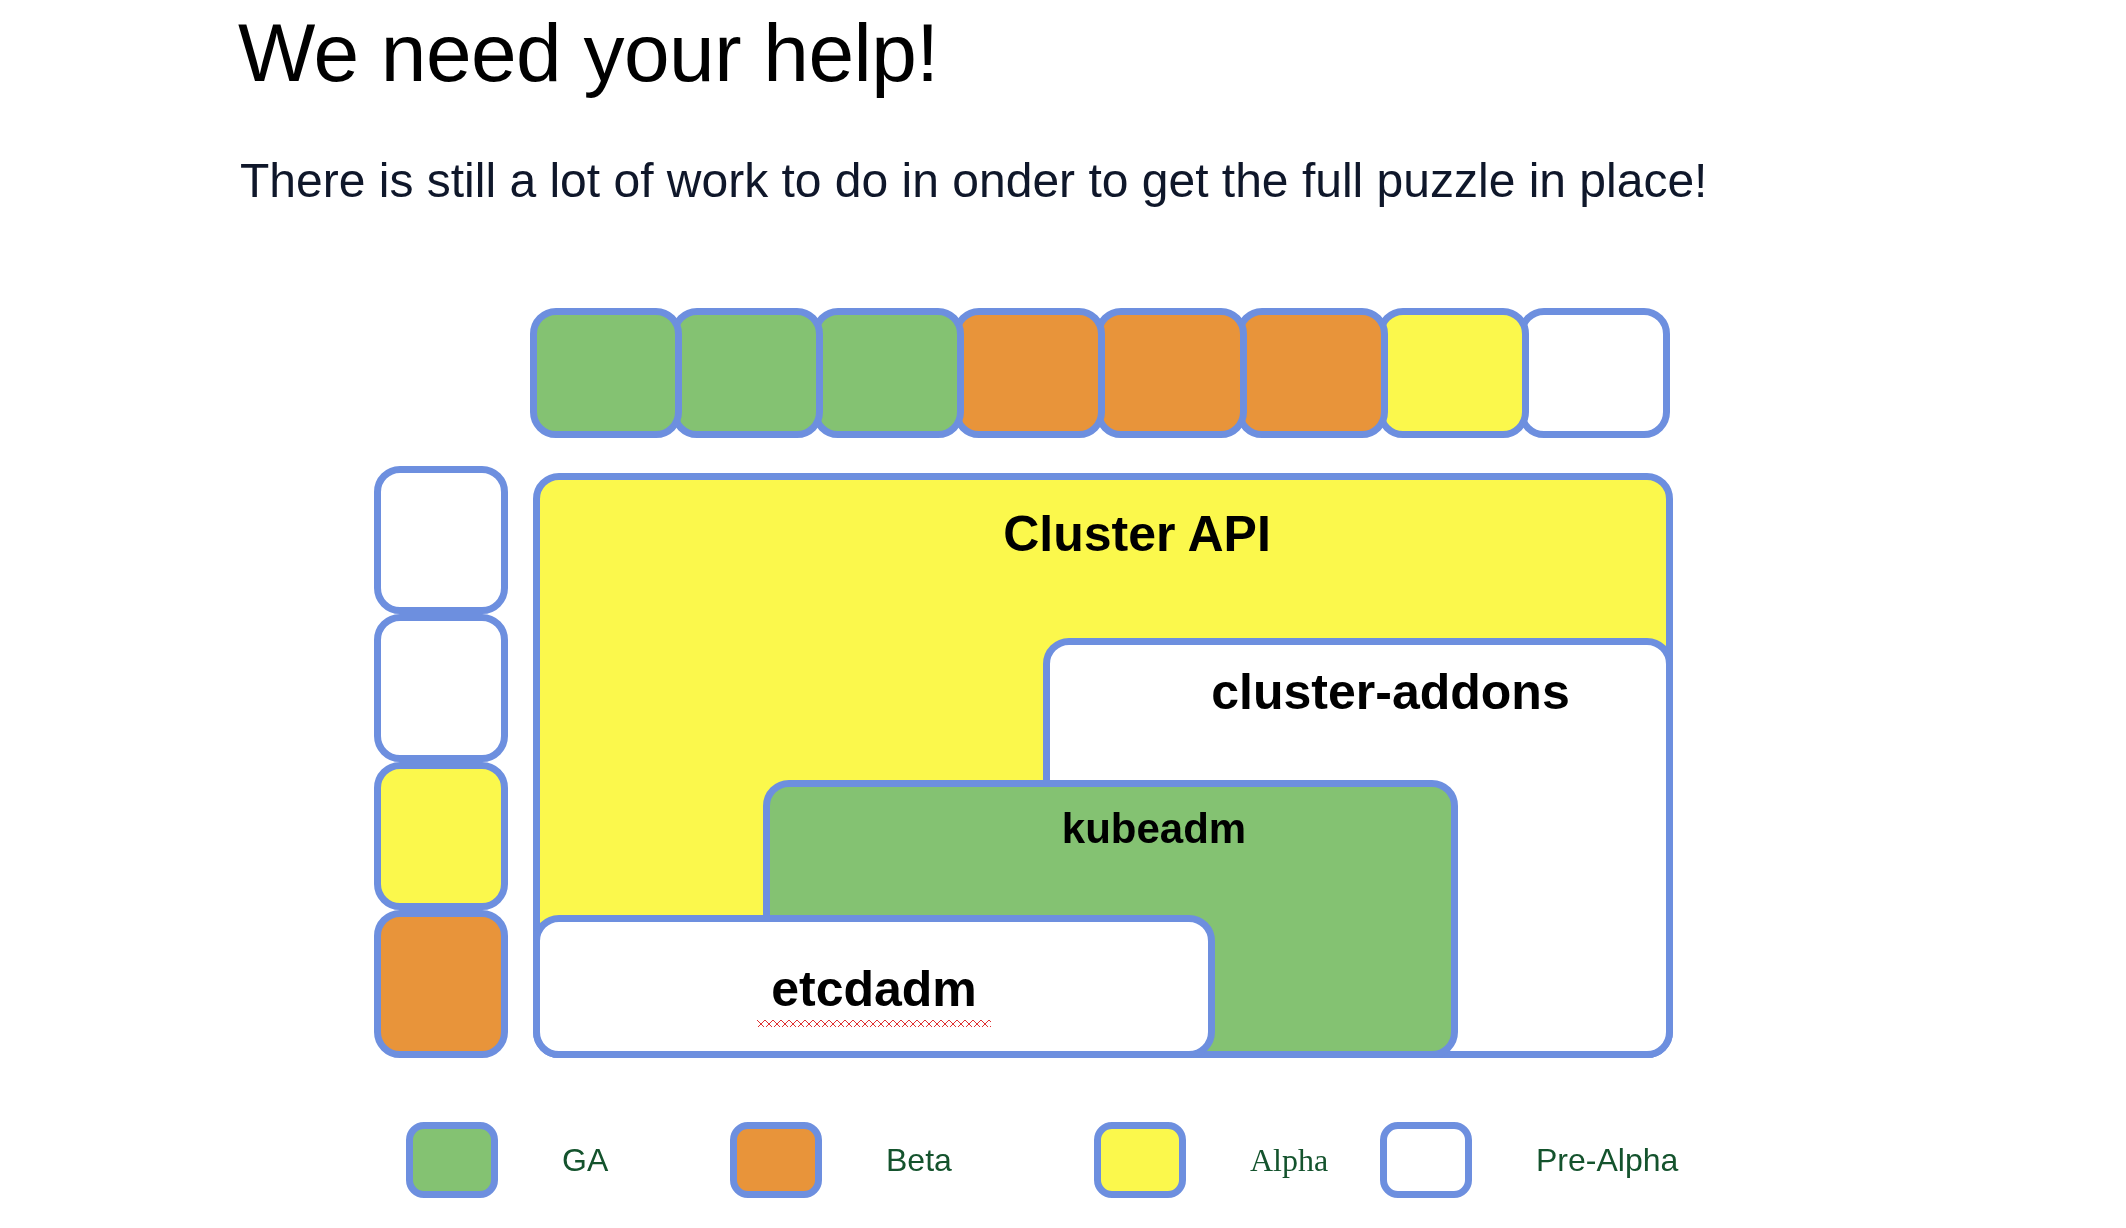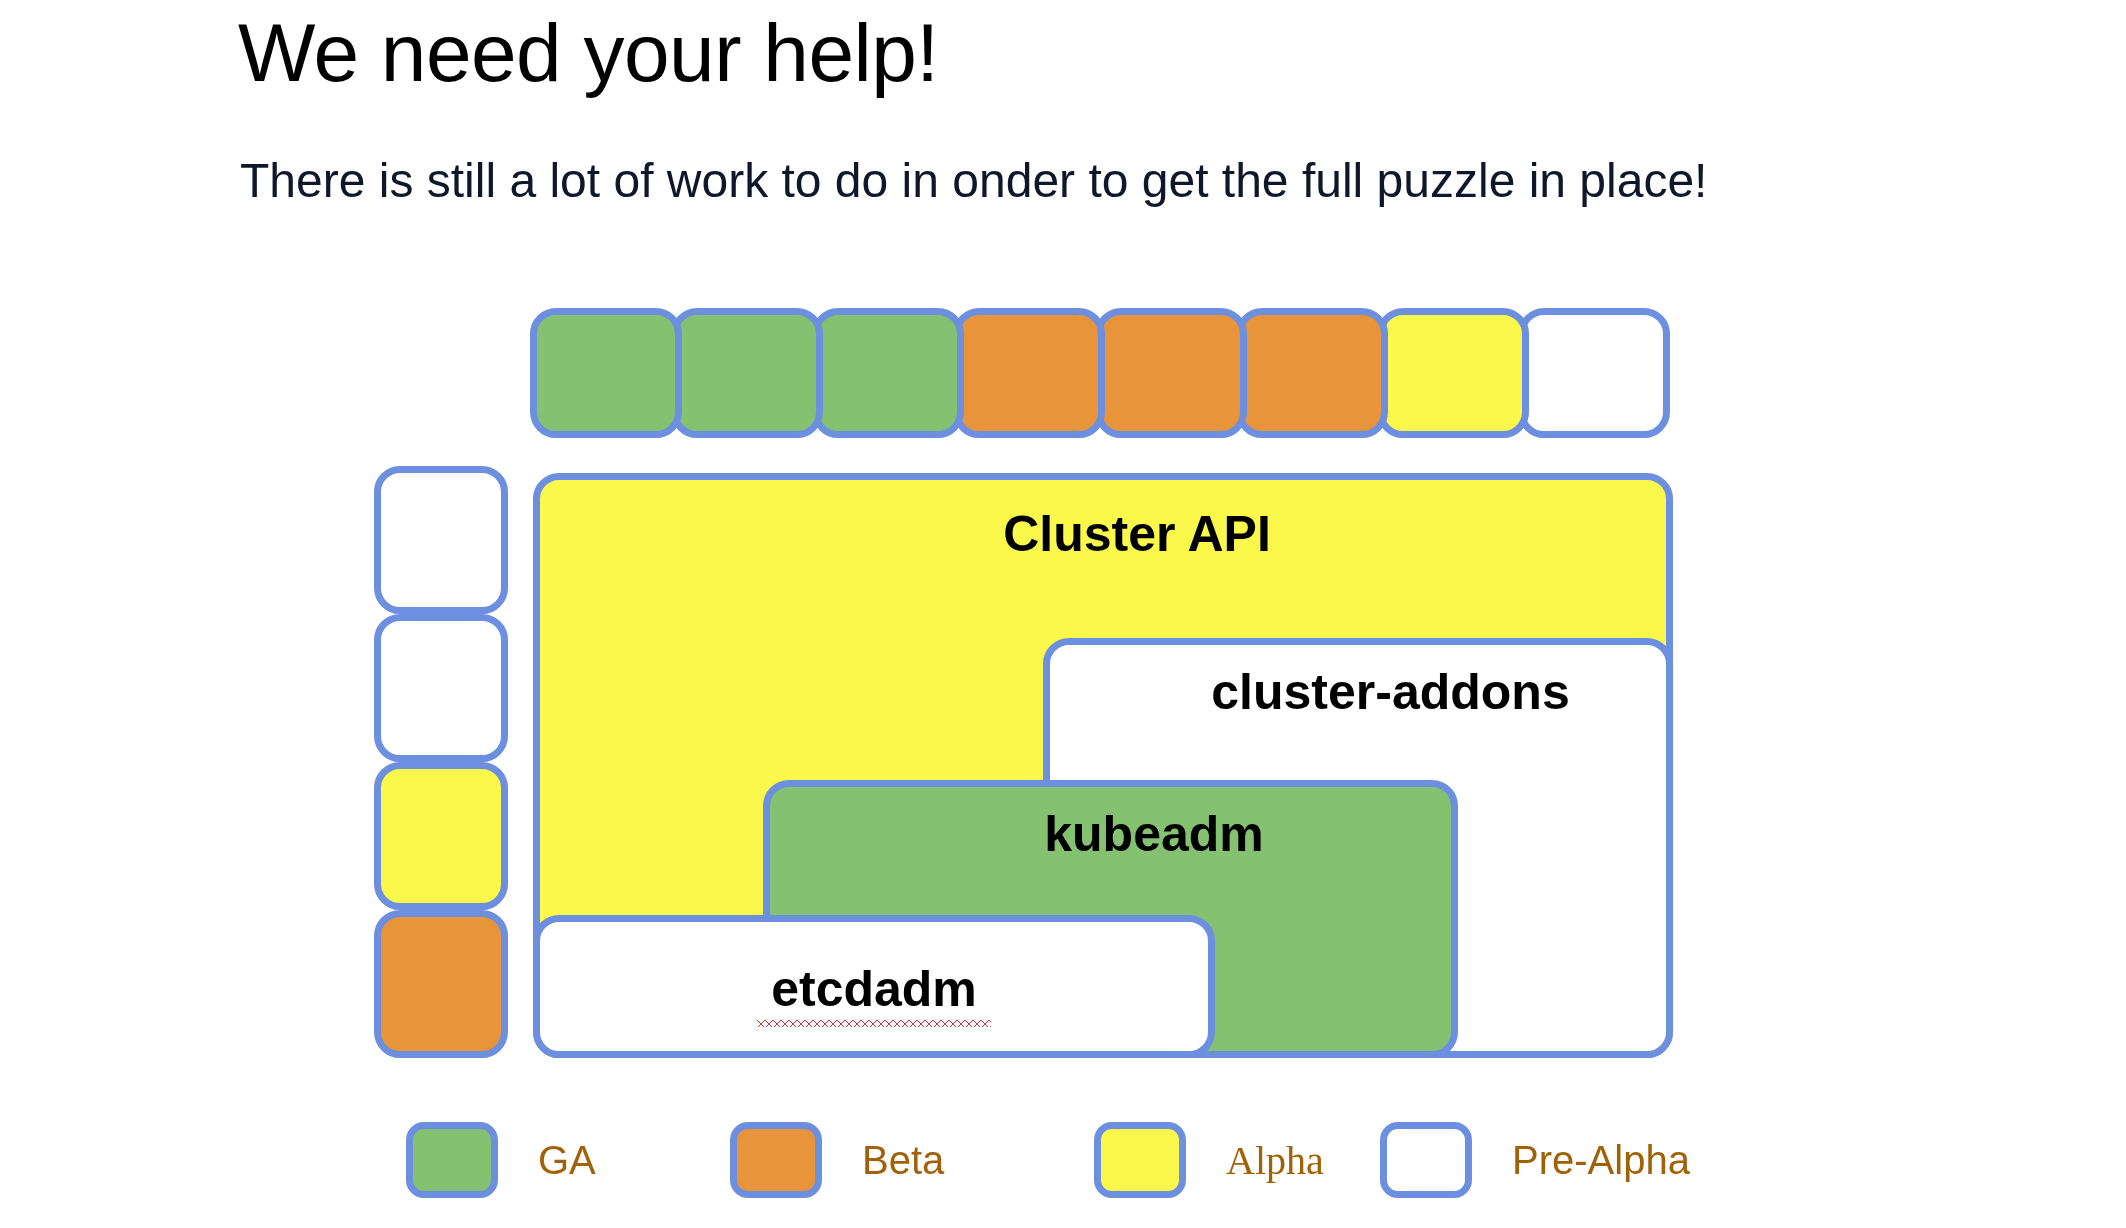--- a/index.html
+++ b/index.html
@@ -146,21 +146,21 @@
     z-index: 15;
   }
   #box-kubeadm {
     left: 763px; top: 780px; width: 695px; height: 278px;
     background: #84c272;
     z-index: 12;
   }
   #label-kubeadm {
     left: 763px; top: 805px; width: 782px;
     text-align: center;
-    font-size: 50px;
+    font-size: 42px;
     z-index: 16;
   }
   #box-etcdadm {
     left: 533px; top: 915px; width: 682px; height: 143px;
     background: #ffffff;
     z-index: 13;
   }
   #label-etcdadm {
     left: 533px; top: 960px; width: 682px;
     text-align: center;
@@ -201,24 +201,24 @@
   }
   .legend-swatch {
     width: 92px;
     height: 76px;
     box-sizing: border-box;
     border: 7px solid #6d8fdf;
     border-radius: 18px;
     flex: none;
   }
   .legend-text {
-    margin-left: 40px;
-    font-size: 40px;
+    margin-left: 64px;
+    font-size: 32px;
     font-weight: 400;
-    color: #a16207;
+    color: #14532d;
     white-space: nowrap;
   }
 </style>
 </head>
 <body>
 
 <div id="slide">
 
   <div id="slide-title">We need your help!</div>
 

